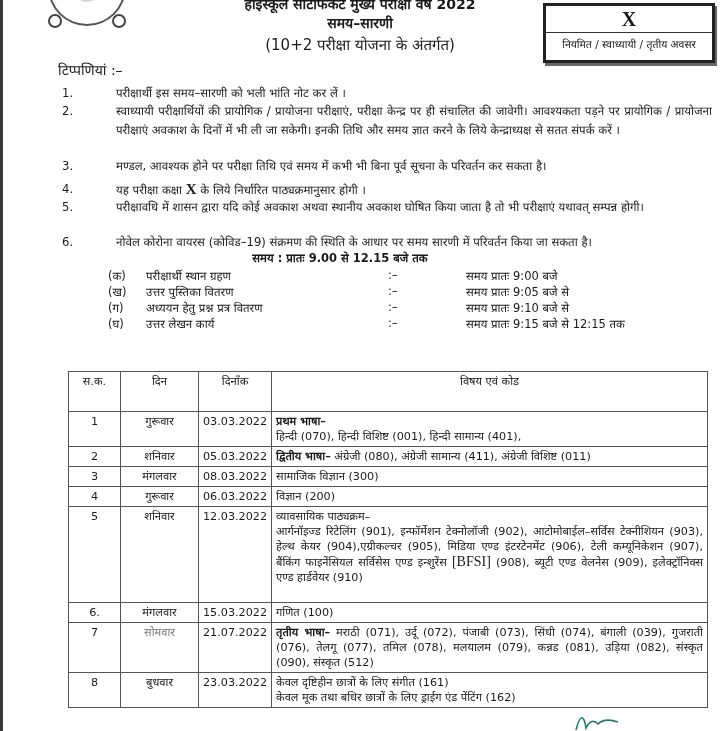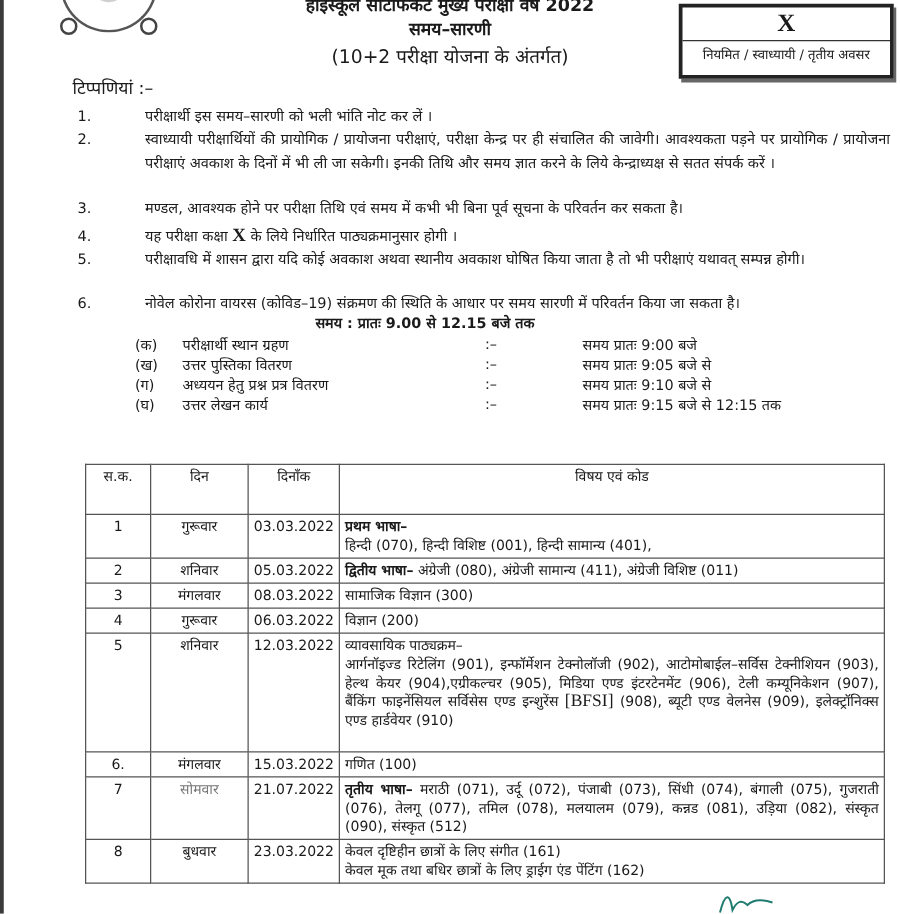--- a/index.html
+++ b/index.html
@@ -162,21 +162,21 @@
   <tr>
     <td class="c">6.</td>
     <td class="c">मंगलवार</td>
     <td class="c">15.03.2022</td>
     <td class="s">गणित (100)</td>
   </tr>
   <tr>
     <td class="c">7</td>
     <td class="c" style="color:#777">सोमवार</td>
     <td class="c">21.07.2022</td>
-    <td class="s"><span class="b">तृतीय भाषा–</span><span> मराठी (071), उर्दू (072), पंजाबी (073), सिंधी (074), बंगाली (075), गुजराती (076), तेलगू (077), तमिल (078), मलयालम (079), कन्नड (081), उड़िया (082), संस्कृत (090), संस्कृत (512)</span></td>
+    <td class="s"><span class="b">तृतीय भाषा–</span><span> मराठी (071), उर्दू (072), पंजाबी (073), सिंधी (074), बंगाली (039), गुजराती (076), तेलगू (077), तमिल (078), मलयालम (079), कन्नड (081), उड़िया (082), संस्कृत (090), संस्कृत (512)</span></td>
   </tr>
   <tr>
     <td class="c">8</td>
     <td class="c">बुधवार</td>
     <td class="c">23.03.2022</td>
     <td class="s"><span>केवल दृष्टिहीन छात्रों के लिए संगीत (161)</span><br><span>केवल मूक तथा बधिर छात्रों के लिए ड्राईग एंड पेंटिंग (162)</span></td>
   </tr>
 </tbody>
   </table>
 

